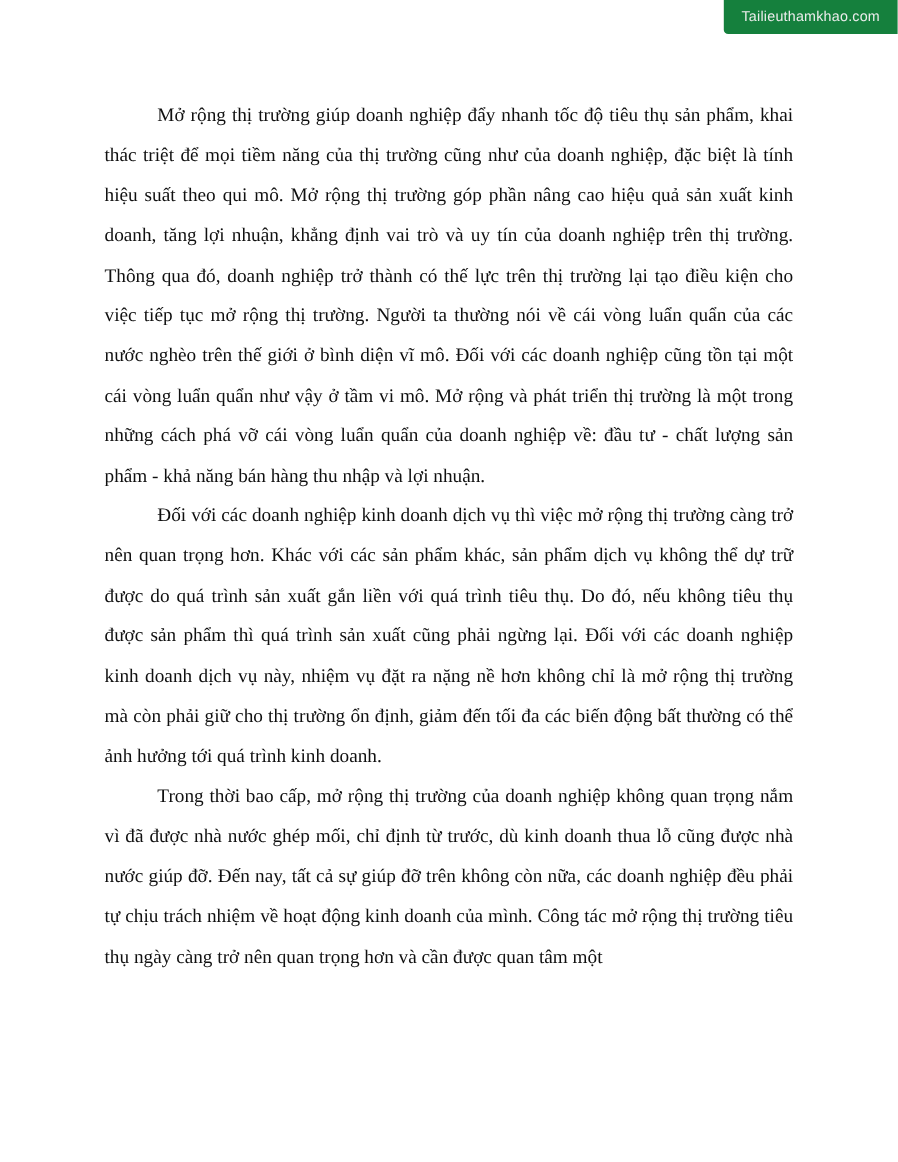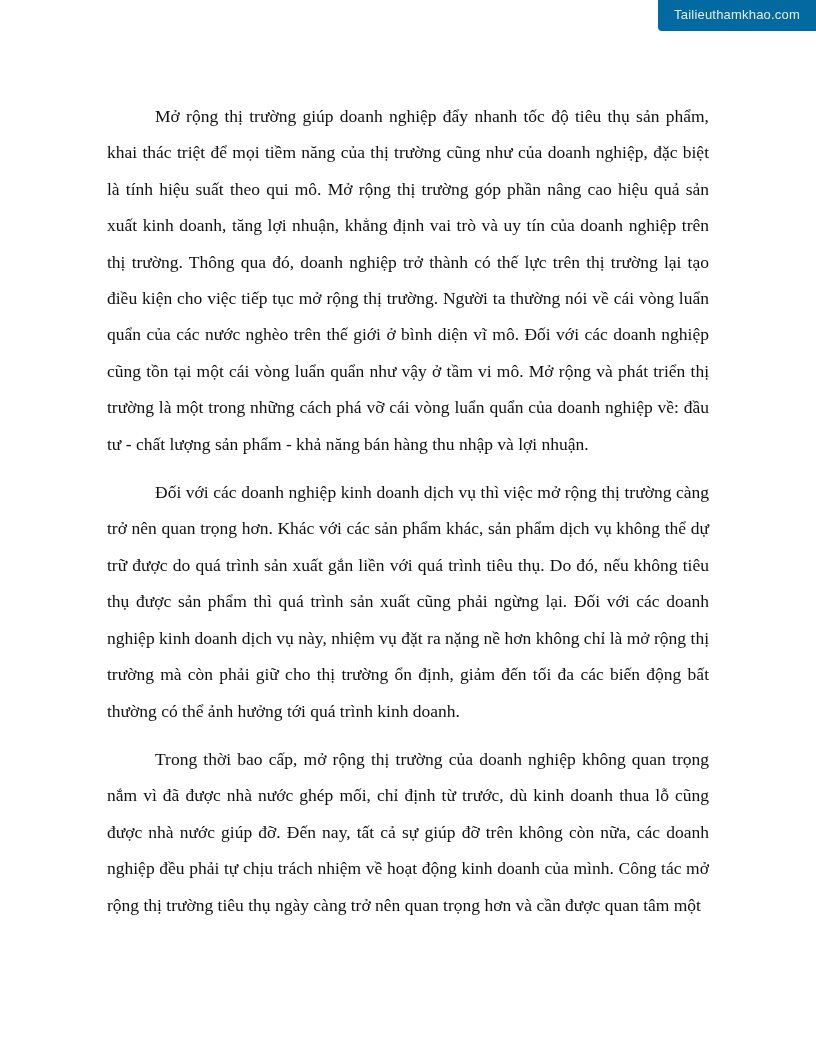--- a/index.html
+++ b/index.html
@@ -11,41 +11,41 @@
     width: 816px;
     height: 1056px;
     position: relative;
     overflow: hidden;
     font-family: "Liberation Serif", "DejaVu Serif", serif;
   }
   .watermark {
     position: absolute;
     top: 0;
     right: 0;
-    background: #0369a1;
+    background: #15803d;
     color: #ececec;
     font-family: "Liberation Sans", "DejaVu Sans", sans-serif;
     font-size: 13px;
     line-height: 1;
     padding: 8px 16px 10px 16px;
     border-bottom-left-radius: 4px;
     letter-spacing: 0.2px;
   }
   .content {
     position: absolute;
     left: 95px;
     top: 86px;
     width: 626px;
     color: #101010;
     font-size: 17.5px;
     line-height: 36.4px;
     text-align: justify;
   }
   .content p {
-    margin: 12px;
+    margin: 0;
     padding: 0;
     text-indent: 48px;
   }
 </style>
 </head>
 <body>
 
 <div class="page">
   <div class="watermark">Tailieuthamkhao.com</div>
 

